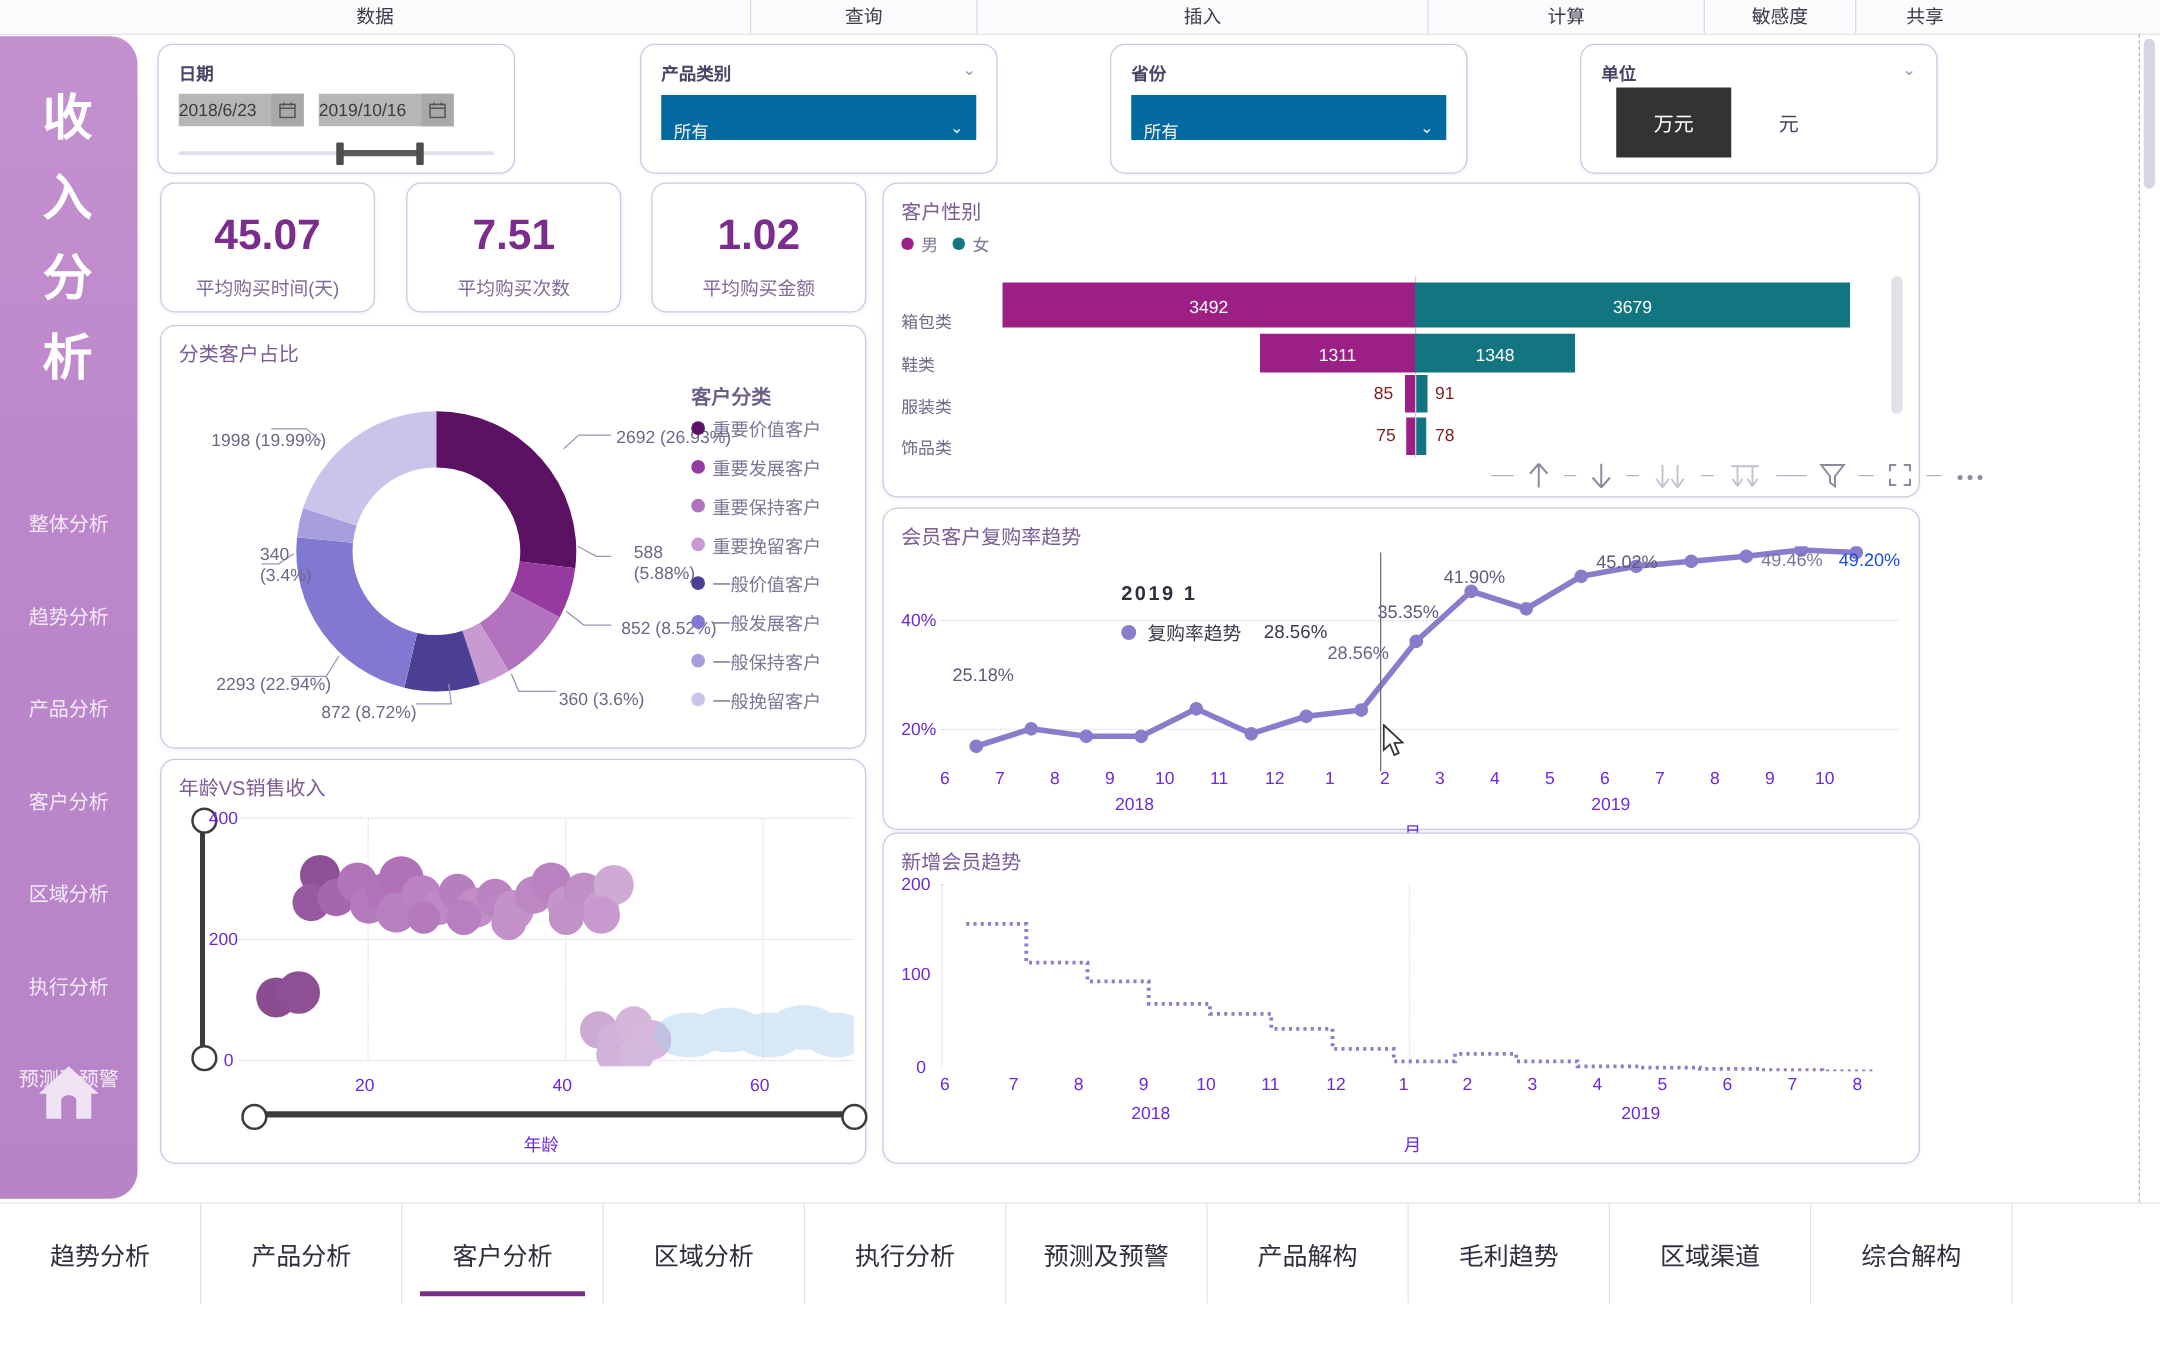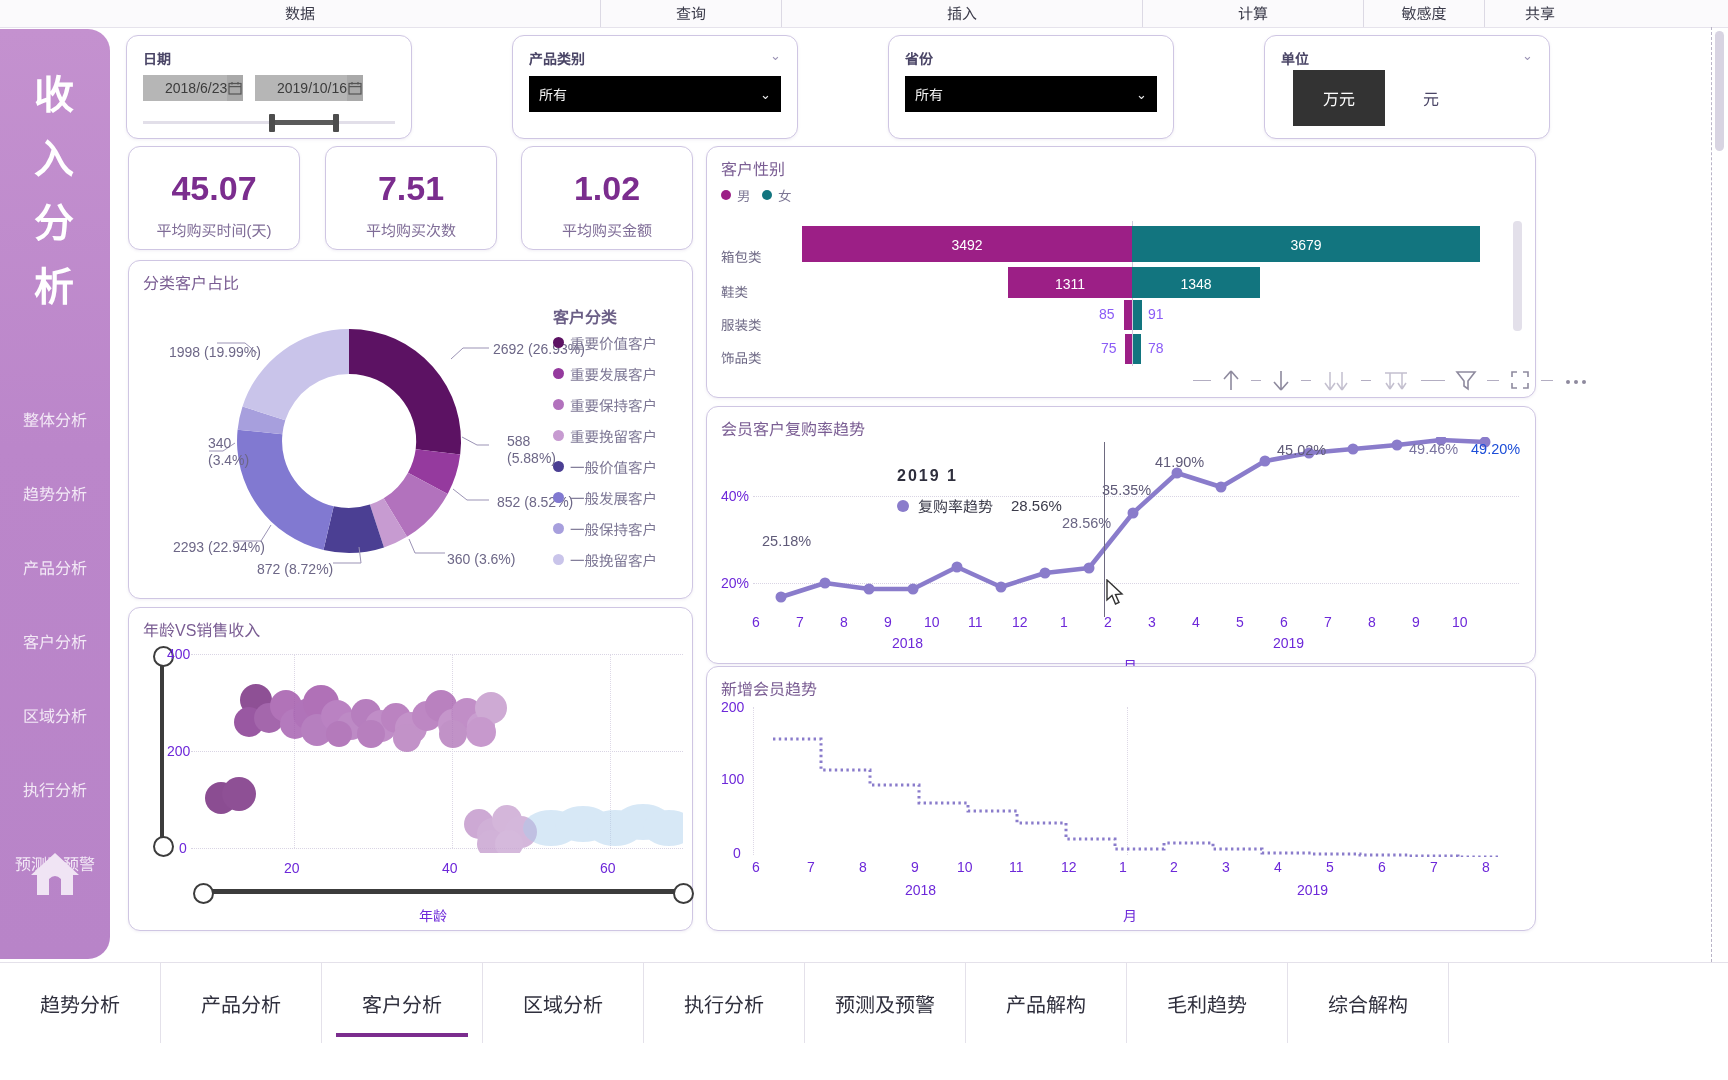--- a/index.html
+++ b/index.html
@@ -39,26 +39,26 @@
   .canvas{position:absolute;left:112px;top:29px;width:1600px;height:930px;background:#fff;}
 
   
   .card{position:absolute;background:#fff;border:1px solid #cfc6e3;border-radius:12px;
     box-shadow:0 1px 3px rgba(120,100,160,.10);}
   .card-title{position:absolute;left:14px;top:9px;font-size:16px;color:#7a5d93;}
 
   
   .flt-label{position:absolute;left:16px;top:12px;font-size:14px;color:#4a4566;font-weight:600;}
   .chev{position:absolute;font-size:13px;color:#9b93b5;}
-  .combo{position:absolute;background:#000000;color:#f2f2f2;font-size:14px;
-    display:flex;align-items:center;padding:18px 10px;box-sizing:border-box;}
+  .combo{position:absolute;background:#0369a1;color:#f2f2f2;font-size:14px;
+    display:flex;padding:18px 10px;box-sizing:border-box;}
   .combo .cv{flex:1;}
   .combo .cc{color:#ececec;font-size:13px;}
   .datebox{position:absolute;height:26px;background:#b6b6b6;display:flex;align-items:center;
-    font-size:14px;color:#3c3c3c;padding-left:22px;box-sizing:border-box;}
+    font-size:14px;color:#3c3c3c;padding-left:0;box-sizing:border-box;}
   .datebox .cal{width:26px;height:26px;background:#a9a9a9;display:flex;align-items:center;
     justify-content:center;margin-left:auto;}
   .cal svg{width:14px;height:14px;}
   .slider-track{position:absolute;height:3px;background:#e2dfe9;}
   .slider-fill{position:absolute;height:5px;background:#5a5a5a;}
   .slider-grip{position:absolute;width:6px;height:18px;background:#4d4d4d;border-radius:1px;}
 
   .unit-seg{position:absolute;display:flex;}
   .unit-on{width:92px;height:56px;background:#333333;color:#fff;font-size:16px;
     display:flex;align-items:center;justify-content:center;}
@@ -73,21 +73,21 @@
   .lg-title{position:absolute;font-size:16px;font-weight:700;color:#6b5f86;}
   .lg-row{position:absolute;display:flex;align-items:center;font-size:14.5px;color:#7d7795;}
   .lg-dot{width:11px;height:11px;border-radius:50%;margin-right:6px;flex:none;}
 
   .pielab{position:absolute;font-size:14px;color:#6d6787;white-space:pre;line-height:17px;}
 
   
   .bar-cat{position:absolute;font-size:13.5px;color:#6f6a86;}
   .bar{position:absolute;}
   .bar-lab{position:absolute;font-size:14px;color:#fff;text-align:center;line-height:1;}
-  .bar-lab-out{position:absolute;font-size:14px;color:#8b5cf6;}
+  .bar-lab-out{position:absolute;font-size:14px;color:#7f1d1d;}
   .midline{position:absolute;width:1px;background:#cfcbdc;}
   .scroll-v{position:absolute;width:9px;background:#e3e0ea;border-radius:4px;}
 
   .toolbar{position:absolute;display:flex;align-items:center;gap:10px;color:#9a96ac;}
   .toolbar svg{display:block;}
 
   
   .ax-lab{position:absolute;font-size:14px;color:#6d28d9;}
   .dlabel{position:absolute;font-size:14.5px;color:#5f5a78;}
   .gridline{position:absolute;height:0;border-top:1px dotted #d9d4e4;}
@@ -572,16 +572,17 @@
 
   <div class="sheetbar">
     <div class="sheet">趋势分析</div>
     <div class="sheet">产品分析</div>
     <div class="sheet active">客户分析</div>
     <div class="sheet">区域分析</div>
     <div class="sheet">执行分析</div>
     <div class="sheet">预测及预警</div>
     <div class="sheet">产品解构</div>
     <div class="sheet">毛利趋势</div>
+    <div class="sheet">区域渠道</div>
     <div class="sheet">综合解构</div>
   </div>
 
 </div>
 
 </body></html>

